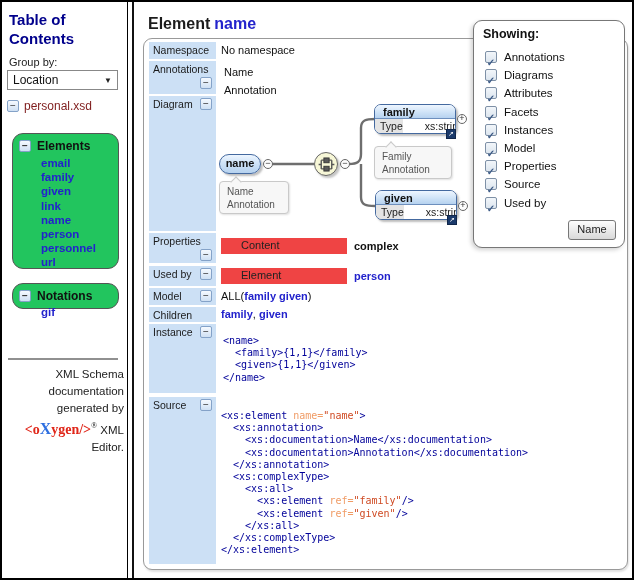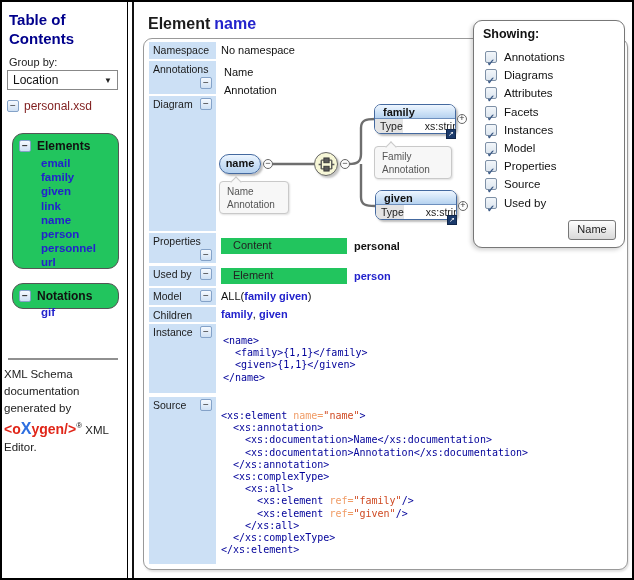--- a/index.html
+++ b/index.html
@@ -18,23 +18,23 @@
               padding:0 5px;font-size:12px;color:#111;cursor:default;}
   .select-box .arr{margin-left:auto;font-size:8px;color:#222;}
   .file-row{position:absolute;left:5px;top:97px;display:flex;align-items:center;gap:5px;}
   .file-row .fname{font-size:12px;font-weight:normal;color:#7f1d1d;}
   .side-box{position:absolute;left:10px;width:107px;border:1.5px solid #555;border-radius:11px;
             box-sizing:border-box;background:#22c55e;padding:5px 0 6px 6px;}
   .side-box .hdr{display:flex;align-items:center;gap:6px;font-size:12px;font-weight:bold;color:#111;}
   .side-link{font-size:11.5px;font-weight:bold;color:#2222cc;margin-left:22px;line-height:14.2px;
              cursor:pointer;width:max-content;}
   .divider{position:absolute;left:6px;top:356px;width:110px;height:2px;background:#909090;}
-  .footer{position:absolute;left:2px;top:364px;width:120px;text-align:left;font-size:11.5px;
+  .footer{position:absolute;left:2px;top:364px;width:120px;text-align:right;font-size:11.5px;
           color:#222;line-height:17px;}
-  .logo{font-size:14px;font-weight:bold;}
+  .logo{font-size:14px;font-weight:bold;font-family:Liberation Serif, serif;}
   .logo .red{color:#e02619;}
   .logo .blu{color:#2e6fe0;font-size:16px;}
   .logo sup{font-size:8px;color:#111;font-weight:normal;}
 
   
   .tg{width:12px;height:12px;flex:0 0 12px;border:1px solid #84a2c8;border-radius:2px;
       background:linear-gradient(#f6faff,#cfe0f3);text-align:center;box-sizing:border-box;
       cursor:pointer;}
   .tg::before{content:"\2212";font-size:10px;line-height:9px;color:#333;display:block;}
 
@@ -48,22 +48,22 @@
             box-shadow:1px 2px 2px rgba(0,0,0,.12);}
 
   
   .cell{position:absolute;left:5px;width:67px;background:#cce0f5;box-sizing:border-box;
         padding:2px 4px;font-size:10.5px;color:#1a1a1a;}
   .cell-inline{display:flex;justify-content:space-between;align-items:flex-start;}
   .cell-two{display:flex;flex-direction:column;}
   .cell-two .tg{align-self:flex-end;margin-top:2px;}
 
   .val{position:absolute;font-size:11px;color:#111;}
-  .kcell{position:absolute;width:126px;height:16px;background:#22c55e;font-size:11px;color:#222;
-         padding:1px 12px;box-sizing:border-box;}
+  .kcell{position:absolute;width:126px;height:16px;background:#ef4444;font-size:11px;color:#222;
+         padding:1px 20px;box-sizing:border-box;}
   .bval{position:absolute;font-size:11px;font-weight:bold;color:#111;}
   .lval{position:absolute;font-size:11px;font-weight:bold;color:#2222cc;cursor:pointer;}
   .segline{position:absolute;font-size:11px;color:#111;}
   .c-plain{color:#111;}
   .c-link{color:#2222cc;font-weight:bold;cursor:pointer;}
   .code{position:absolute;font-family:"DejaVu Sans Mono",monospace;font-size:10px;}
   .code .ln{white-space:pre;line-height:12.2px;}
   .c-tag{color:#000099;}
   .c-an{color:#f09c66;}
   .c-av{color:#cf4a23;}
@@ -263,21 +263,21 @@
         <span class="occ occ-plus" style="left:314px;top:105px;"></span>
         <span class="xic" style="left:303px;top:119px;"></span>
 
         <div class="tip" style="left:75px;top:85px;width:70px;height:33px;">
           <div>Name</div>
           <div>Annotation</div>
         </div>
       </div>
 
       <div class="kcell" style="left:77px;top:199px;">Content</div>
-      <div class="bval" style="left:210px;top:201px;">personal</div>
+      <div class="bval" style="left:210px;top:201px;">complex</div>
       <div class="kcell" style="left:77px;top:229px;">Element</div>
       <div class="lval" style="left:210px;top:231px;">person</div>
 
       <div class="segline" style="left:77px;top:251px;"><span class="c-plain">ALL(</span><span class="c-link">family</span><span class="c-plain"> </span><span class="c-link">given</span><span class="c-plain">)</span></div>
       <div class="segline" style="left:77px;top:269px;"><span class="c-link">family</span><span class="c-plain">, </span><span class="c-link">given</span></div>
 
       <div class="code" style="left:79px;top:296px;">
           <div class="ln"><span class="c-tag">&lt;name&gt;</span></div>
           <div class="ln"><span class="c-tag">  &lt;family&gt;{1,1}&lt;/family&gt;</span></div>
           <div class="ln"><span class="c-tag">  &lt;given&gt;{1,1}&lt;/given&gt;</span></div>

